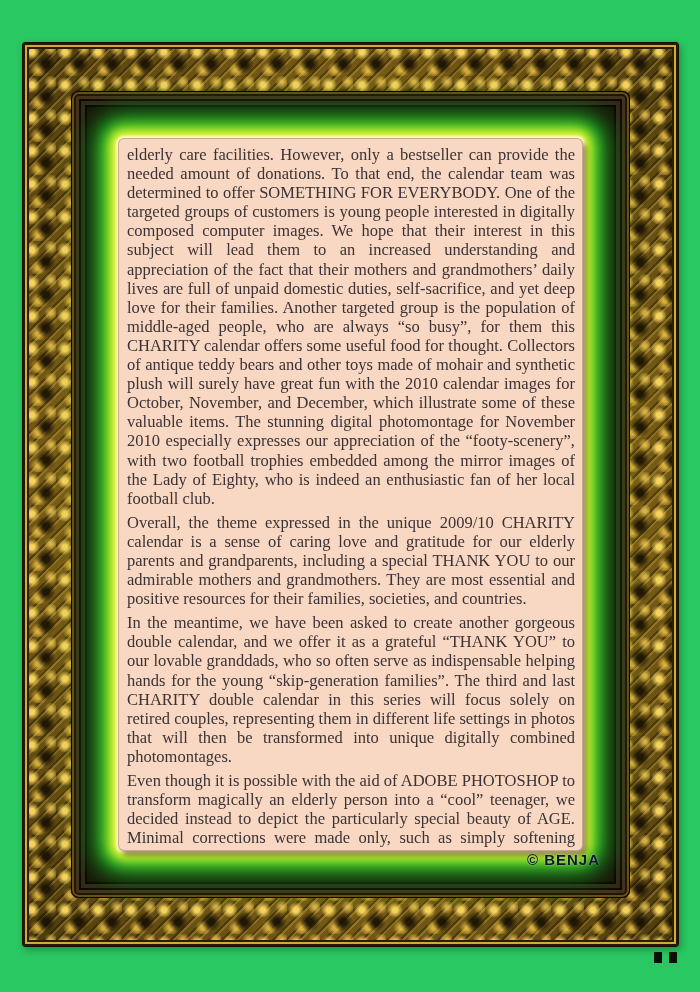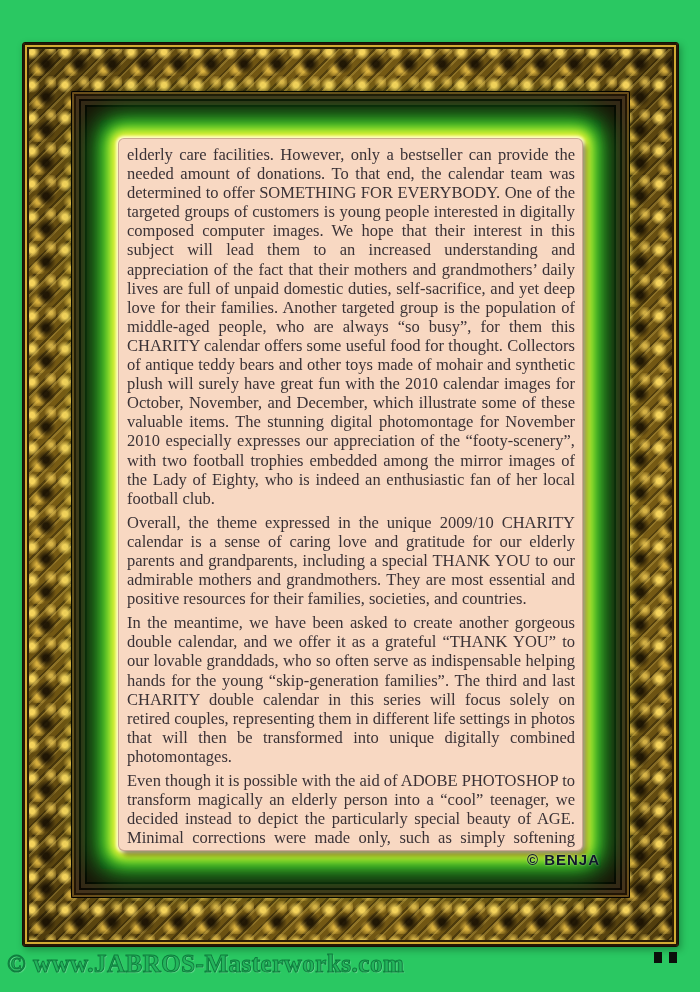--- a/index.html
+++ b/index.html
@@ -23,21 +23,21 @@
     background-size:33px 33px,33px 33px,33px 33px,33px 33px,auto,auto;
     box-shadow:
       inset 0 0 0 2px #241806,
       inset 0 0 0 4px #d2ab33,
       inset 0 0 0 6px #2a1d06,
       2px 3px 7px rgba(0,40,15,.35);
   }
   
   .bevel{
     position:absolute;inset:48px;box-sizing:border-box;
-    background:#1a1008;border-radius:2px;
+    background:#1a1008;border-radius:8px;
     box-shadow:
       inset 0 0 0 1px #000000,
       inset 0 0 0 3px #6b4e1c,
       inset 0 0 0 5px #221406,
       inset 0 0 0 8px #46321c,
       inset 0 0 0 10px #0d0703,
       inset 0 0 0 14px #352616,
       inset 0 0 0 16px #060300;
   }
   
@@ -102,18 +102,17 @@
           <p>Overall, the theme expressed in the unique 2009/10 CHARITY calendar is a sense of caring love and gratitude for our elderly parents and grandparents, including a special THANK YOU to our admirable mothers and grandmothers. They are most essential and positive resources for their families, societies, and countries.</p>
           <p>In the meantime, we have been asked to create another gorgeous double calendar, and we offer it as a grateful “THANK YOU” to our lovable granddads, who so often serve as indispensable helping hands for the young “skip-generation families”. The third and last CHARITY double calendar in this series will focus solely on retired couples, representing them in different life settings in photos that will then be transformed into unique digitally combined photomontages.</p>
           <p class="para-last">Even though it is possible with the aid of ADOBE PHOTOSHOP to transform magically  an elderly person into a “cool” teenager, we decided instead to depict the particularly special beauty of AGE. Minimal corrections were made only, such as simply softening</p>
         </div>
       </div>
     </div>
   </div>
 
   <div class="benja">© BENJA</div>
 
-  <div class="site-copyright">© www.JABROS-Masterworks.com</div>
 
   <div class="black-mark mark-a"></div>
   <div class="black-mark mark-b"></div>
 
 </div>
 
 </body></html>

